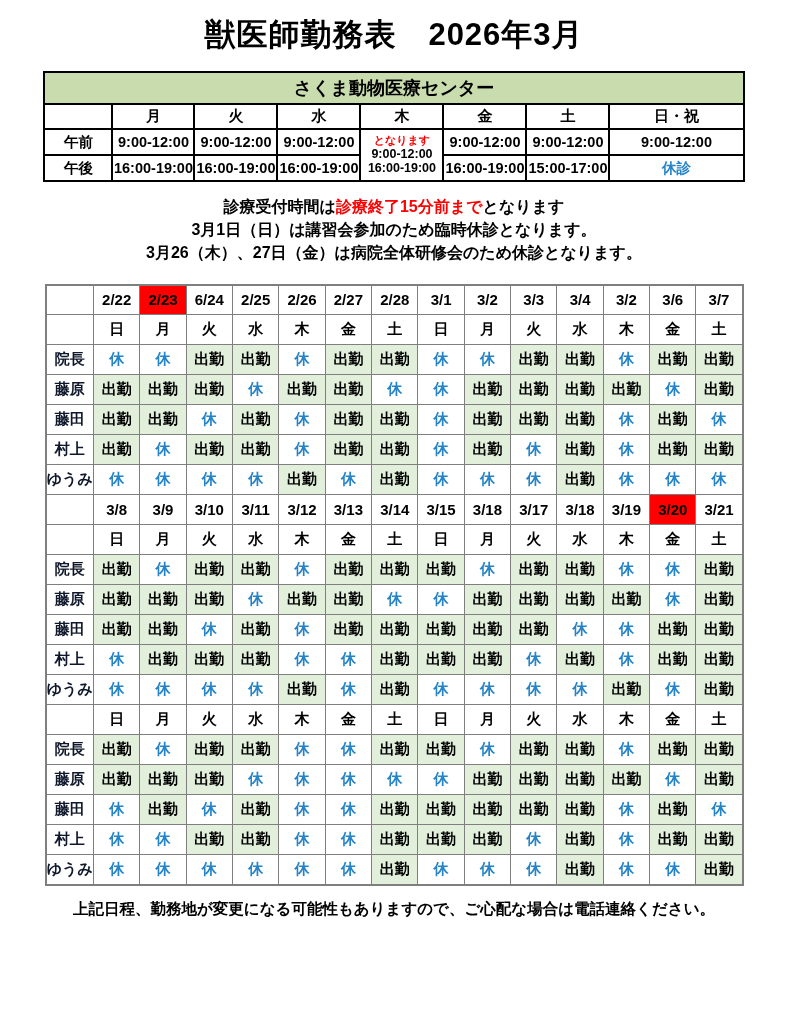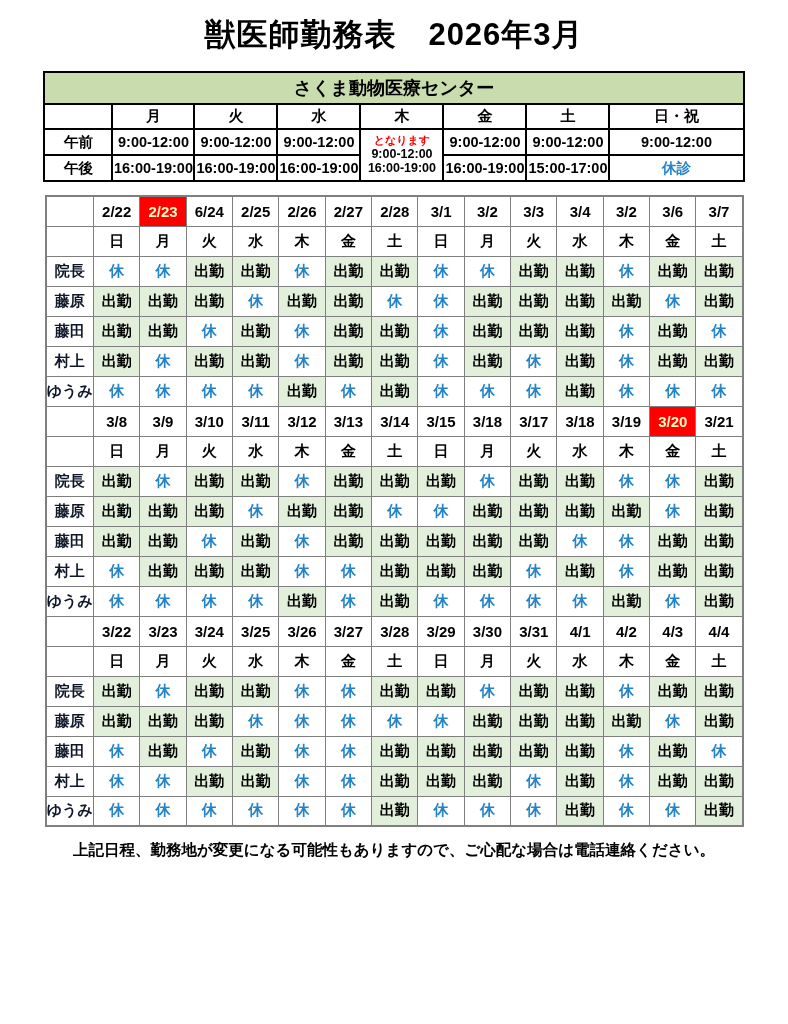--- a/index.html
+++ b/index.html
@@ -25,25 +25,25 @@
   .hours .dayrow td{height:25px;font-size:15px;}
   .hours .timerow td{height:26px;font-size:14.5px;}
   .hours .thu{line-height:1.15;}
   .hours .thu .thu-note{color:var(--note-red);font-size:11px;font-weight:bold;}
   .hours .thu .thu-time{font-size:12.5px;}
   .hours .closed{color:var(--off-blue);font-size:15px;}
 
   .notes{margin-top:13px;text-align:center;font-weight:bold;font-size:16px;line-height:1.45;}
   .notes .red{color:var(--note-red);}
 
-  .schedule{width:699px;margin:11px auto 0;font-weight:bold;border:2px solid #7f7f7f;}
+  .schedule{width:699px;margin:19px auto 0;font-weight:bold;border:2px solid #7f7f7f;}
   .schedule td{border:1px solid #7f7f7f;height:30px;font-size:15px;overflow:hidden;}
   .schedule td.work{background:var(--work-green);color:#000;}
   .schedule td.off{color:var(--off-blue);background:#fff;}
-  .schedule td.hl{background:var(--hl-red);color:#fef9c3;}
+  .schedule td.hl{background:var(--hl-red);color:#000000;}
   .schedule td.name{color:#0f172a;}
 
   .footer-note{margin-top:13px;text-align:center;font-family:Liberation Mono, monospace;font-weight:bold;font-size:15.5px;}
   .footer-clinic{margin-top:3px;text-align:center;font-family:"Liberation Serif","DejaVu Serif",serif;font-weight:bold;font-size:25px;letter-spacing:1px;}
 </style>
 </head>
 <body>
 
 <div class="page">
 
@@ -94,20 +94,23 @@
         <td>16:00-19:00</td>
         <td>16:00-19:00</td>
         <td>16:00-19:00</td>
         <td>15:00-17:00</td>
         <td class="closed">休診</td>
       </tr>
     </tbody>
   </table>
 
   <div class="notes">
+    <div><span>診療受付時間は</span><span class="red">診療終了15分前まで</span><span>となります</span></div>
+    <div>3月1日（日）は講習会参加のため臨時休診となります。</div>
+    <div>3月26（木）、27日（金）は病院全体研修会のため休診となります。</div>
   </div>
 
   <table class="schedule">
     <colgroup id="sched-cols">
         <col style="width: 48px;">
         <col>
         <col>
         <col>
         <col>
         <col>
@@ -355,37 +358,20 @@
           <td class="off">休</td>
           <td class="off">休</td>
           <td class="off">休</td>
           <td class="off">休</td>
           <td class="work">出勤</td>
           <td class="off">休</td>
           <td class="work">出勤</td>
         </tr>
         <tr>
           <td></td>
-          <td>3/22</td>
-          <td>3/23</td>
-          <td>3/24</td>
-          <td>3/25</td>
-          <td>3/26</td>
-          <td>3/27</td>
-          <td>3/28</td>
-          <td>3/29</td>
-          <td>3/30</td>
-          <td>3/31</td>
-          <td>4/1</td>
-          <td>4/2</td>
-          <td>4/3</td>
-          <td>4/4</td>
-        </tr>
-        <tr>
-          <td></td>
           <td>日</td>
           <td>月</td>
           <td>火</td>
           <td>水</td>
           <td>木</td>
           <td>金</td>
           <td>土</td>
           <td>日</td>
           <td>月</td>
           <td>火</td>

